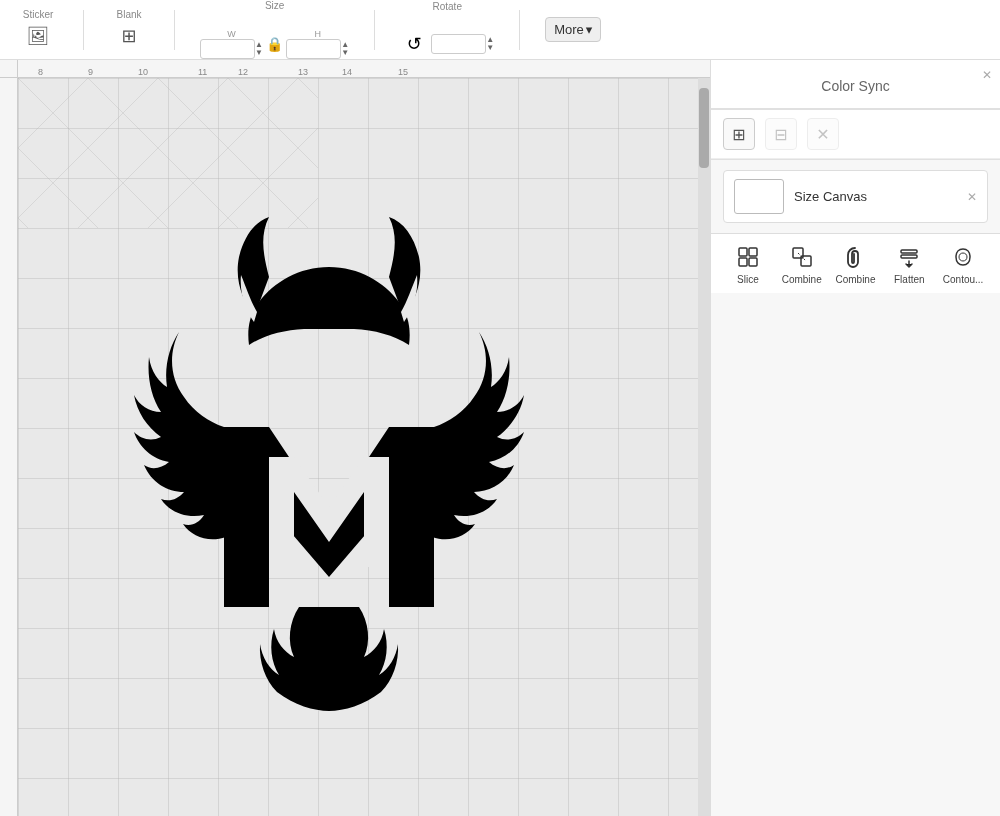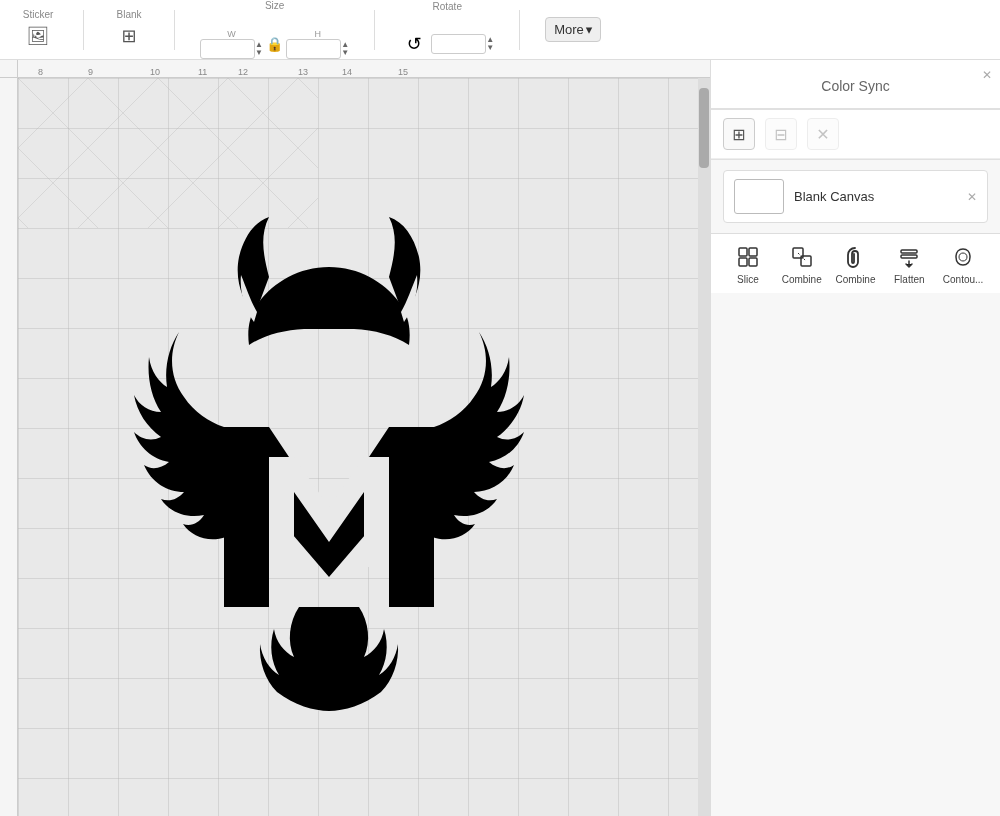--- a/index.html
+++ b/index.html
@@ -270,21 +270,21 @@
 </div>
 
 <div class="main">
 
   <div class="canvas-area">
     <div class="ruler-corner"></div>
 
     <div class="ruler-top">
       <span class="ruler-num" style="left:20px">8</span>
       <span class="ruler-num" style="left:70px">9</span>
-      <span class="ruler-num" style="left:132px">10</span>
+      <span class="ruler-num" style="left:120px">10</span>
       <span class="ruler-num" style="left:180px">11</span>
       <span class="ruler-num" style="left:220px">12</span>
       <span class="ruler-num" style="left:280px">13</span>
       <span class="ruler-num" style="left:324px">14</span>
       <span class="ruler-num" style="left:380px">15</span>
     </div>
 
     <div class="ruler-left"></div>
 
     <div class="grid-canvas">
@@ -351,21 +351,21 @@
     <div class="layer-toolbar">
       <div class="layer-tool-btn">⊞</div>
       <div class="layer-tool-btn disabled">⊟</div>
       <div class="layer-tool-btn disabled">✕</div>
     </div>
 
 
     <div class="blank-canvas-section">
       <div class="blank-canvas-item">
         <div class="blank-canvas-thumb"></div>
-        <span class="blank-canvas-label">Blank Canvas</span>
+        <span class="blank-canvas-label">Size Canvas</span>
         <span class="blank-canvas-close">✕</span>
       </div>
     </div>
 
     <div class="bottom-toolbar">
       <div class="bottom-btn">
         <div class="bottom-btn-icon">
           <svg width="24" height="24" viewBox="0 0 24 24">
             <rect x="3" y="3" width="8" height="8" rx="1" fill="none" stroke="#333" stroke-width="1.5"></rect>
             <rect x="13" y="3" width="8" height="8" rx="1" fill="none" stroke="#333" stroke-width="1.5"></rect>

